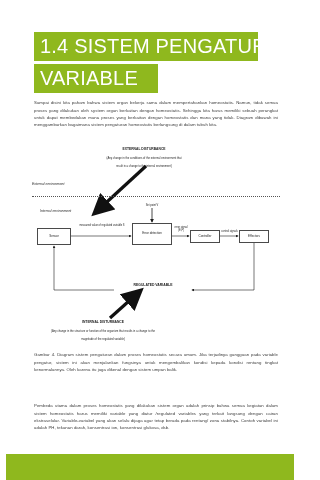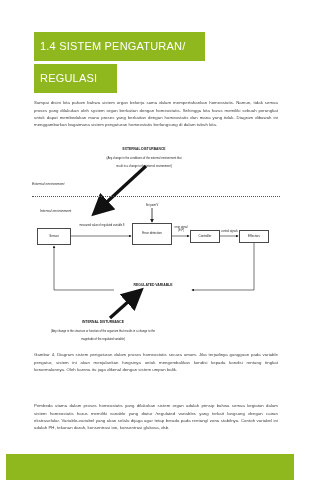--- a/index.html
+++ b/index.html
@@ -26,21 +26,21 @@
   
   .title-wrap{
     position:absolute;
     left:28px;top:32px;
     width:230px;
   }
   .title-line{
     display:block;
     background:#8fb81e;
     color:#ffffff;
-    font-size:11px;
+    font-size:20px;
     line-height:26px;
     letter-spacing:.2px;
     padding:1px 20px 2px 6px;
     margin-bottom:3px;
     white-space:nowrap;
     width:max-content;
     max-width:224px;
     box-sizing:border-box;
     font-weight:400;
   }
@@ -147,21 +147,21 @@
   }
 </style>
 </head>
 <body>
 
 <div class="page">
   <div class="page-inner">
 
     <div class="title-wrap">
       <span class="title-line">1.4 SISTEM PENGATURAN/</span>
-      <span class="title-line">REGULASI</span>
+      <span class="title-line">VARIABLE</span>
     </div>
 
     <p class="para" id="intro-para">Sampai disini kita paham bahwa sistem organ bekerja sama dalam mempertahankan homeostatis. Namun, tidak semua proses yang dilakukan oleh system organ berkaitan dengan homeostatis. Sehingga kita harus memiliki sebuah perangkat untuk dapat membedakan mana proses yang berkaitan dengan homeostatis dan mana yang tidak. Diagram dibawah ini menggambarkan bagaimana sistem pengaturan homeostatis berlangsung di dalam tubuh kita.</p>
 
     <div class="diagram">
 
       <svg class="dg-svg" viewBox="0 0 248 200" preserveAspectRatio="none">
         <defs>
           <marker id="ah" markerWidth="5" markerHeight="5" refX="4" refY="2.5" orient="auto">
               <path d="M0,0 L5,2.5 L0,5 z" fill="#1c1c1c"></path>

